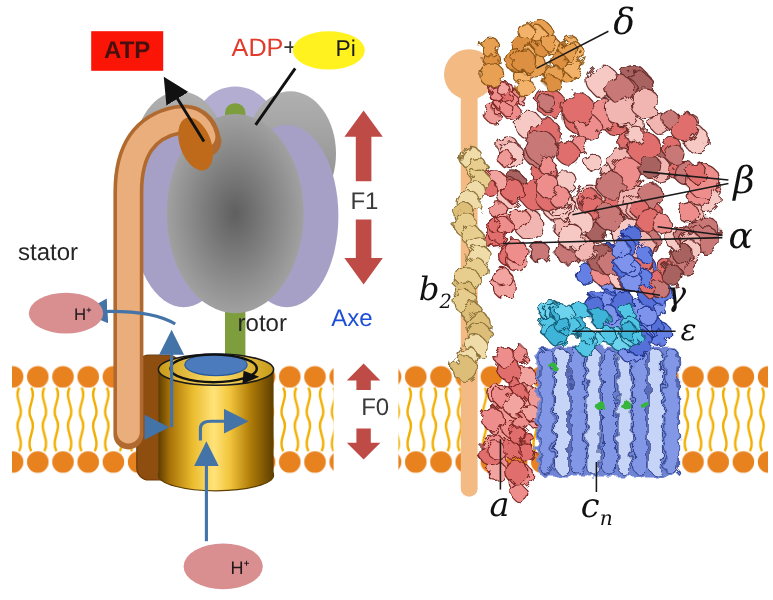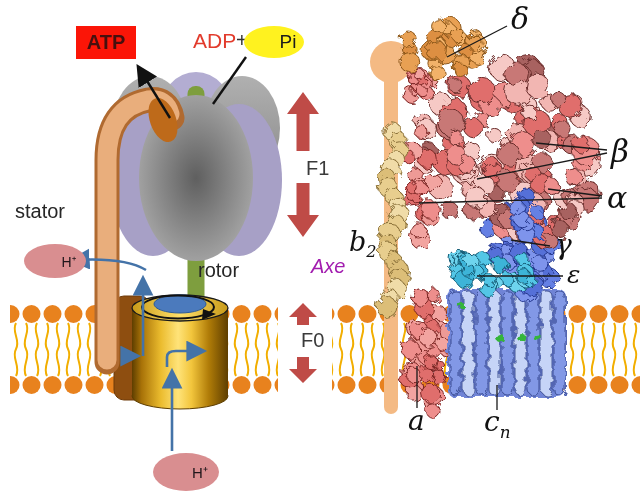--- a/index.html
+++ b/index.html
@@ -502,22 +502,22 @@
   <div class="lbl" style="left: 193px; top: 30px; font-size: 21px; color: rgb(226, 59, 44);" id="adp-lbl">ADP</div>
   <div class="lbl" style="left:236px;top:30px;color:#333;">+</div>
   <div class="badge" style="left: 244px; top: 26px; width: 32px; height: 32px; font-size: 19px; color: rgb(28, 28, 28); background: rgb(255, 242, 31);" id="pi-badge">Pi</div>
 
   <div class="lbl" style="left:15px;top:201px;text-align:right;">stator</div>
   <div class="lbl" style="left:198px;top:260px;">rotor</div>
 
   <div class="badge" style="left: 24px; top: 244px; width: 34px; height: 34px; background: rgb(217, 142, 144);" id="h-top">H⁺</div>
   <div class="badge" style="left: 153px; top: 453px; width: 38px; height: 38px; font-size: 15px; background: rgb(217, 142, 144);" id="h-bot">H⁺</div>
 
-  <div class="lbl" style="left:306px;top:158px;color:#3a3a3a;">F1</div>
-  <div class="lbl" style="left:311px;top:256px;color:#a21caf;font-style:italic;">Axe</div>
+  <div class="lbl" style="left:292px;top:158px;color:#3a3a3a;">F1</div>
+  <div class="lbl" style="left:276px;top:256px;color:#1d4ed8;">Axe</div>
   <div class="lbl" style="left:301px;top:330px;color:#3a3a3a;">F0</div>
 
   <div class="lbl greek" style="left:511px;top:4px;font-size:30px;">δ</div>
   <div class="lbl greek" style="left:611px;top:136px;font-size:31px;">β</div>
   <div class="lbl greek" style="left:607px;top:183px;font-size:30px;">α</div>
   <div class="lbl greek" style="left:555px;top:231px;font-size:28px;">γ</div>
   <div class="lbl greek" style="left:567px;top:262px;font-size:25px;">ε</div>
 
   <div class="lbl greek" style="left:349px;top:228px;font-size:27px;">
     <span>b</span><sub>2</sub>

